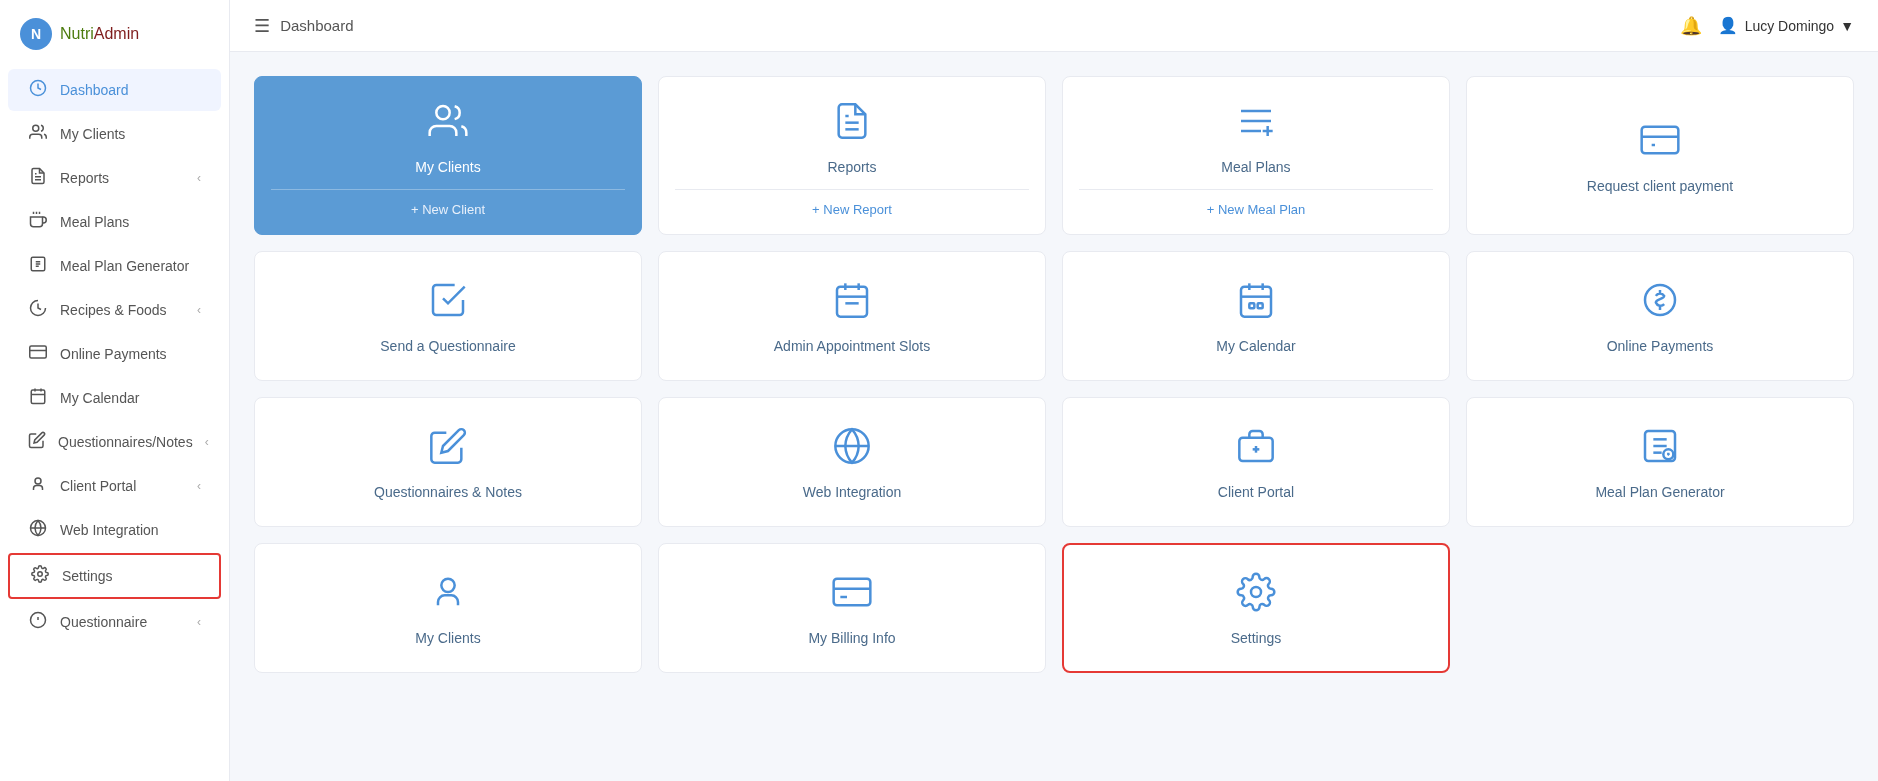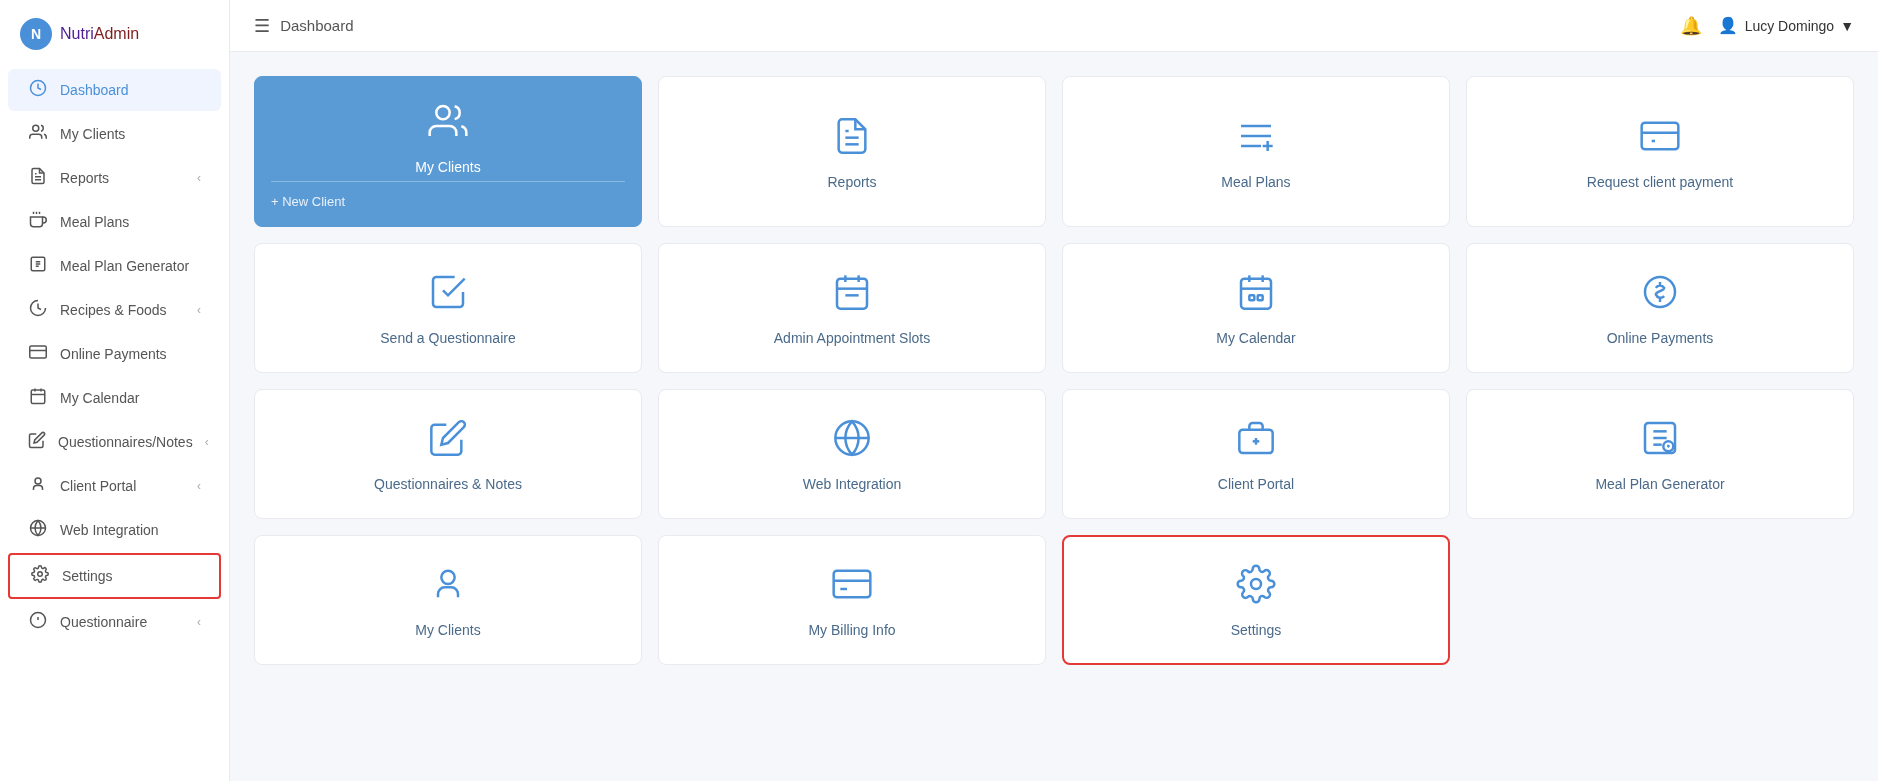--- a/index.html
+++ b/index.html
@@ -22,21 +22,21 @@
       padding: 18px 20px;
       gap: 8px;
     }
     .logo-circle {
       width: 32px; height: 32px;
       background: #4a90d9;
       border-radius: 50%;
       display: flex; align-items: center; justify-content: center;
       color: #fff; font-weight: bold; font-size: 14px;
     }
-    .logo-nutri { color: #4c1d95; }
+    .logo-nutri { color: #4d7c0f; }
     .logo-admin { color: #7f1d1d; }
 
     .sidebar-item {
       display: flex;
       align-items: center;
       padding: 10px 20px;
       gap: 12px;
       cursor: pointer;
       color: #555;
       font-size: 14px;
@@ -109,23 +109,23 @@
     .dashboard-card.highlighted-card {
       border: 2px solid #e53935;
     }
 
     .card-icon { font-size: 32px; color: #4a90d9; margin-bottom: 10px; }
     .card-label { font-size: 14px; color: #4a6a8a; text-align: center; margin-bottom: 6px; }
     .card-action { font-size: 13px; color: #4a90d9; }
     .card-action-row {
       border-top: 1px solid #e8eaf0;
       width: 100%;
-      text-align: left;
+      text-align: center;
       padding-top: 10px;
-      margin-top: 0;
+      margin-top: 8px;
     }
     .active-card .card-action-row { border-top-color: rgba(255,255,255,0.3); }
     .active-card .card-action { color: #e8f0fb; }
   </style>
 </head>
 <body>
 
 <nav class="sidebar">
   <div class="sidebar-logo">
     <div class="logo-circle">N</div>
@@ -321,31 +321,37 @@
         <span class="card-icon">
           <svg width="40" height="40" viewBox="0 0 24 24" fill="none" stroke="#4a90d9" stroke-width="1.5">
             <path d="M14 2H6a2 2 0 0 0-2 2v16a2 2 0 0 0 2 2h12a2 2 0 0 0 2-2V8z"></path>
             <polyline points="14 2 14 8 20 8"></polyline>
             <line x1="16" y1="13" x2="8" y2="13"></line>
               <line x1="16" y1="17" x2="8" y2="17"></line>
             <polyline points="10 9 9 9 8 9"></polyline>
           </svg>
         </span>
         <div class="card-label">Reports</div>
+        <div class="card-action-row">
+          <span class="card-action">+ New Report</span>
+        </div>
       </div>
 
       <div class="dashboard-card">
         <span class="card-icon">
           <svg width="40" height="40" viewBox="0 0 24 24" fill="none" stroke="#4a90d9" stroke-width="1.5">
             <path d="M3 6h18M3 12h18M3 18h12"></path>
               <line x1="19" y1="15" x2="19" y2="21"></line>
               <line x1="16" y1="18" x2="22" y2="18"></line>
           </svg>
         </span>
         <div class="card-label">Meal Plans</div>
+        <div class="card-action-row">
+          <span class="card-action">+ New Meal Plan</span>
+        </div>
       </div>
 
 
       <div class="dashboard-card">
         <span class="card-icon">
           <svg width="40" height="40" viewBox="0 0 24 24" fill="none" stroke="#4a90d9" stroke-width="1.5">
             <rect x="1" y="4" width="22" height="16" rx="2"></rect>
               <line x1="1" y1="10" x2="23" y2="10"></line>
             <line x1="7" y1="15" x2="9" y2="15"></line>
           </svg>

